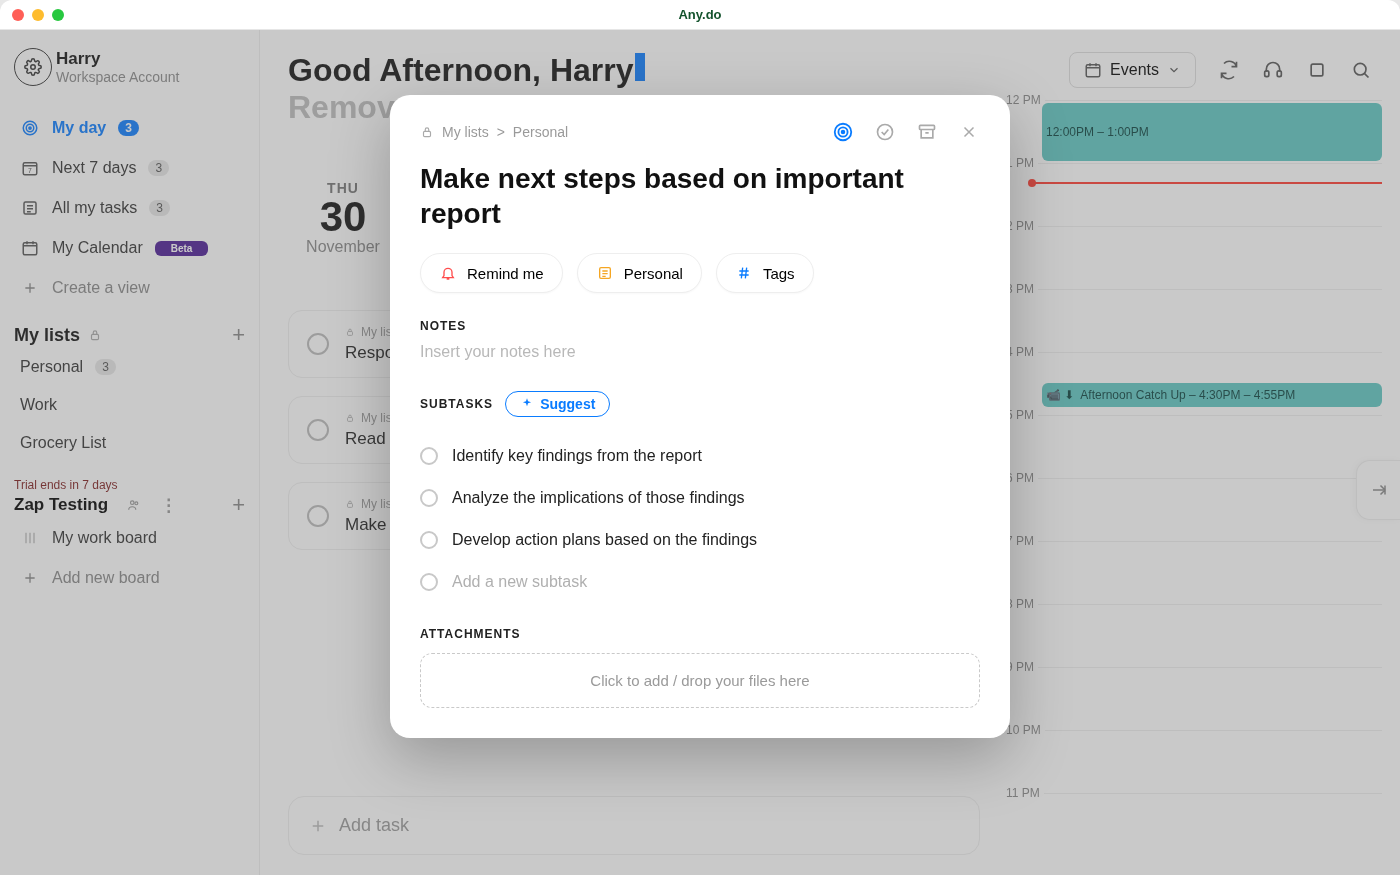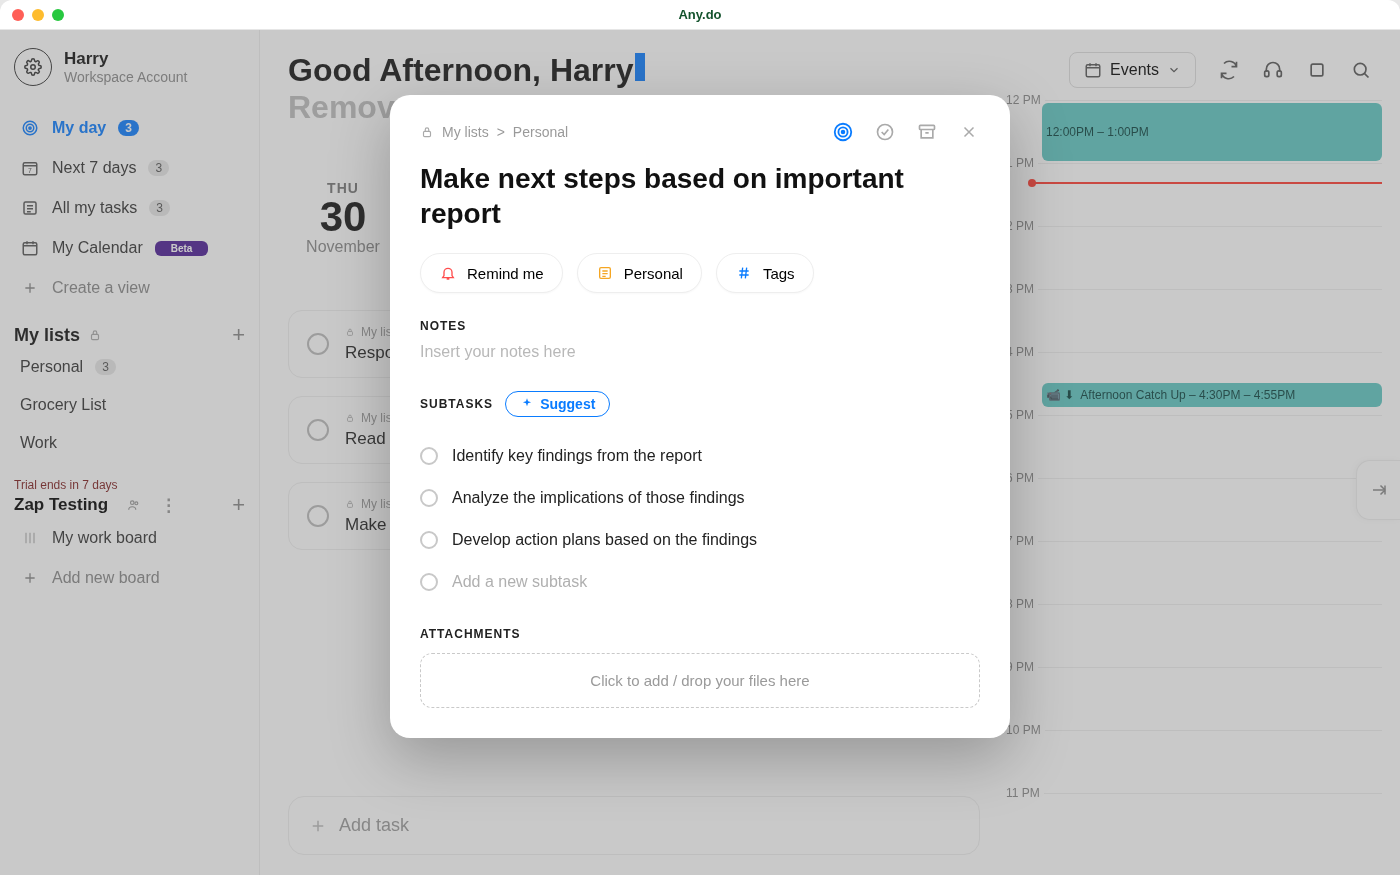--- a/index.html
+++ b/index.html
@@ -9,21 +9,21 @@
   .traffic { display: flex; gap: 8px; }
   .dot { width: 12px; height: 12px; border-radius: 50%; }
   .dot.red { background: #ff5f57; }
   .dot.yellow { background: #febc2e; }
   .dot.green { background: #28c840; }
   .title { position: absolute; left: 50%; transform: translateX(-50%); font-size: 13px; font-weight: 600; color: #14532d; }
   .app-body { display: flex; height: calc(875px - 30px); position: relative; }
 
   
   .sidebar { width: 260px; padding: 18px 14px; border-right: 1px solid #eee; background: #fff; }
-  .sb-user { display: flex; align-items: center; gap: 12px; margin-bottom: 22px; }
+  .sb-user { display: flex; align-items: center; gap: 4px; margin-bottom: 22px; }
   .sb-avatar { width: 38px; height: 38px; border: 1.5px solid #333; border-radius: 50%; display:flex; align-items:center; justify-content:center; }
   .sb-name { font-weight: 700; font-size: 17px; color:#111; }
   .sb-sub { font-size: 14px; color: #8a8a8a; }
   .sb-item { display: flex; align-items: center; gap: 12px; padding: 10px 6px; font-size: 16px; color: #333; border-radius: 8px; }
   .sb-item.active { color: #0a7cff; font-weight: 600; }
   .sb-badge { background: #e7e7e7; color: #555; font-size: 12px; padding: 1px 7px; border-radius: 10px; }
   .sb-badge.blue { background: #0a7cff; color: #fff; }
   .sb-badge.beta { background: #4c1d95; color:#fff; font-size:10px; padding: 2px 16px; border-radius: 6px; font-weight:600; }
   .sb-icon { width: 20px; height: 20px; display:inline-flex; align-items:center; justify-content:center; }
   .sb-section { margin-top: 14px; display:flex; align-items:center; justify-content:space-between; }
@@ -182,24 +182,24 @@
               </svg>
             </span>
         </div>
         <span class="sb-plus">+</span>
       </div>
       <div class="sb-item">
         <span>Personal</span>
         <span class="sb-badge">3</span>
       </div>
       <div class="sb-item">
+        <span>Work</span>
+      </div>
+      <div class="sb-item">
         <span>Grocery List</span>
-      </div>
-      <div class="sb-item">
-        <span>Work</span>
       </div>
 
       <div class="sb-trial">Trial ends in 7 days</div>
       <div class="sb-zap">
         <div class="sb-zap-title">
           <span>Zap Testing</span>
           <span>
               <svg width="14" height="14" viewBox="0 0 24 24" fill="none" stroke="#999" stroke-width="2">
                 <circle cx="9" cy="8" r="3"></circle>
                 <circle cx="16" cy="9" r="2.5"></circle>

